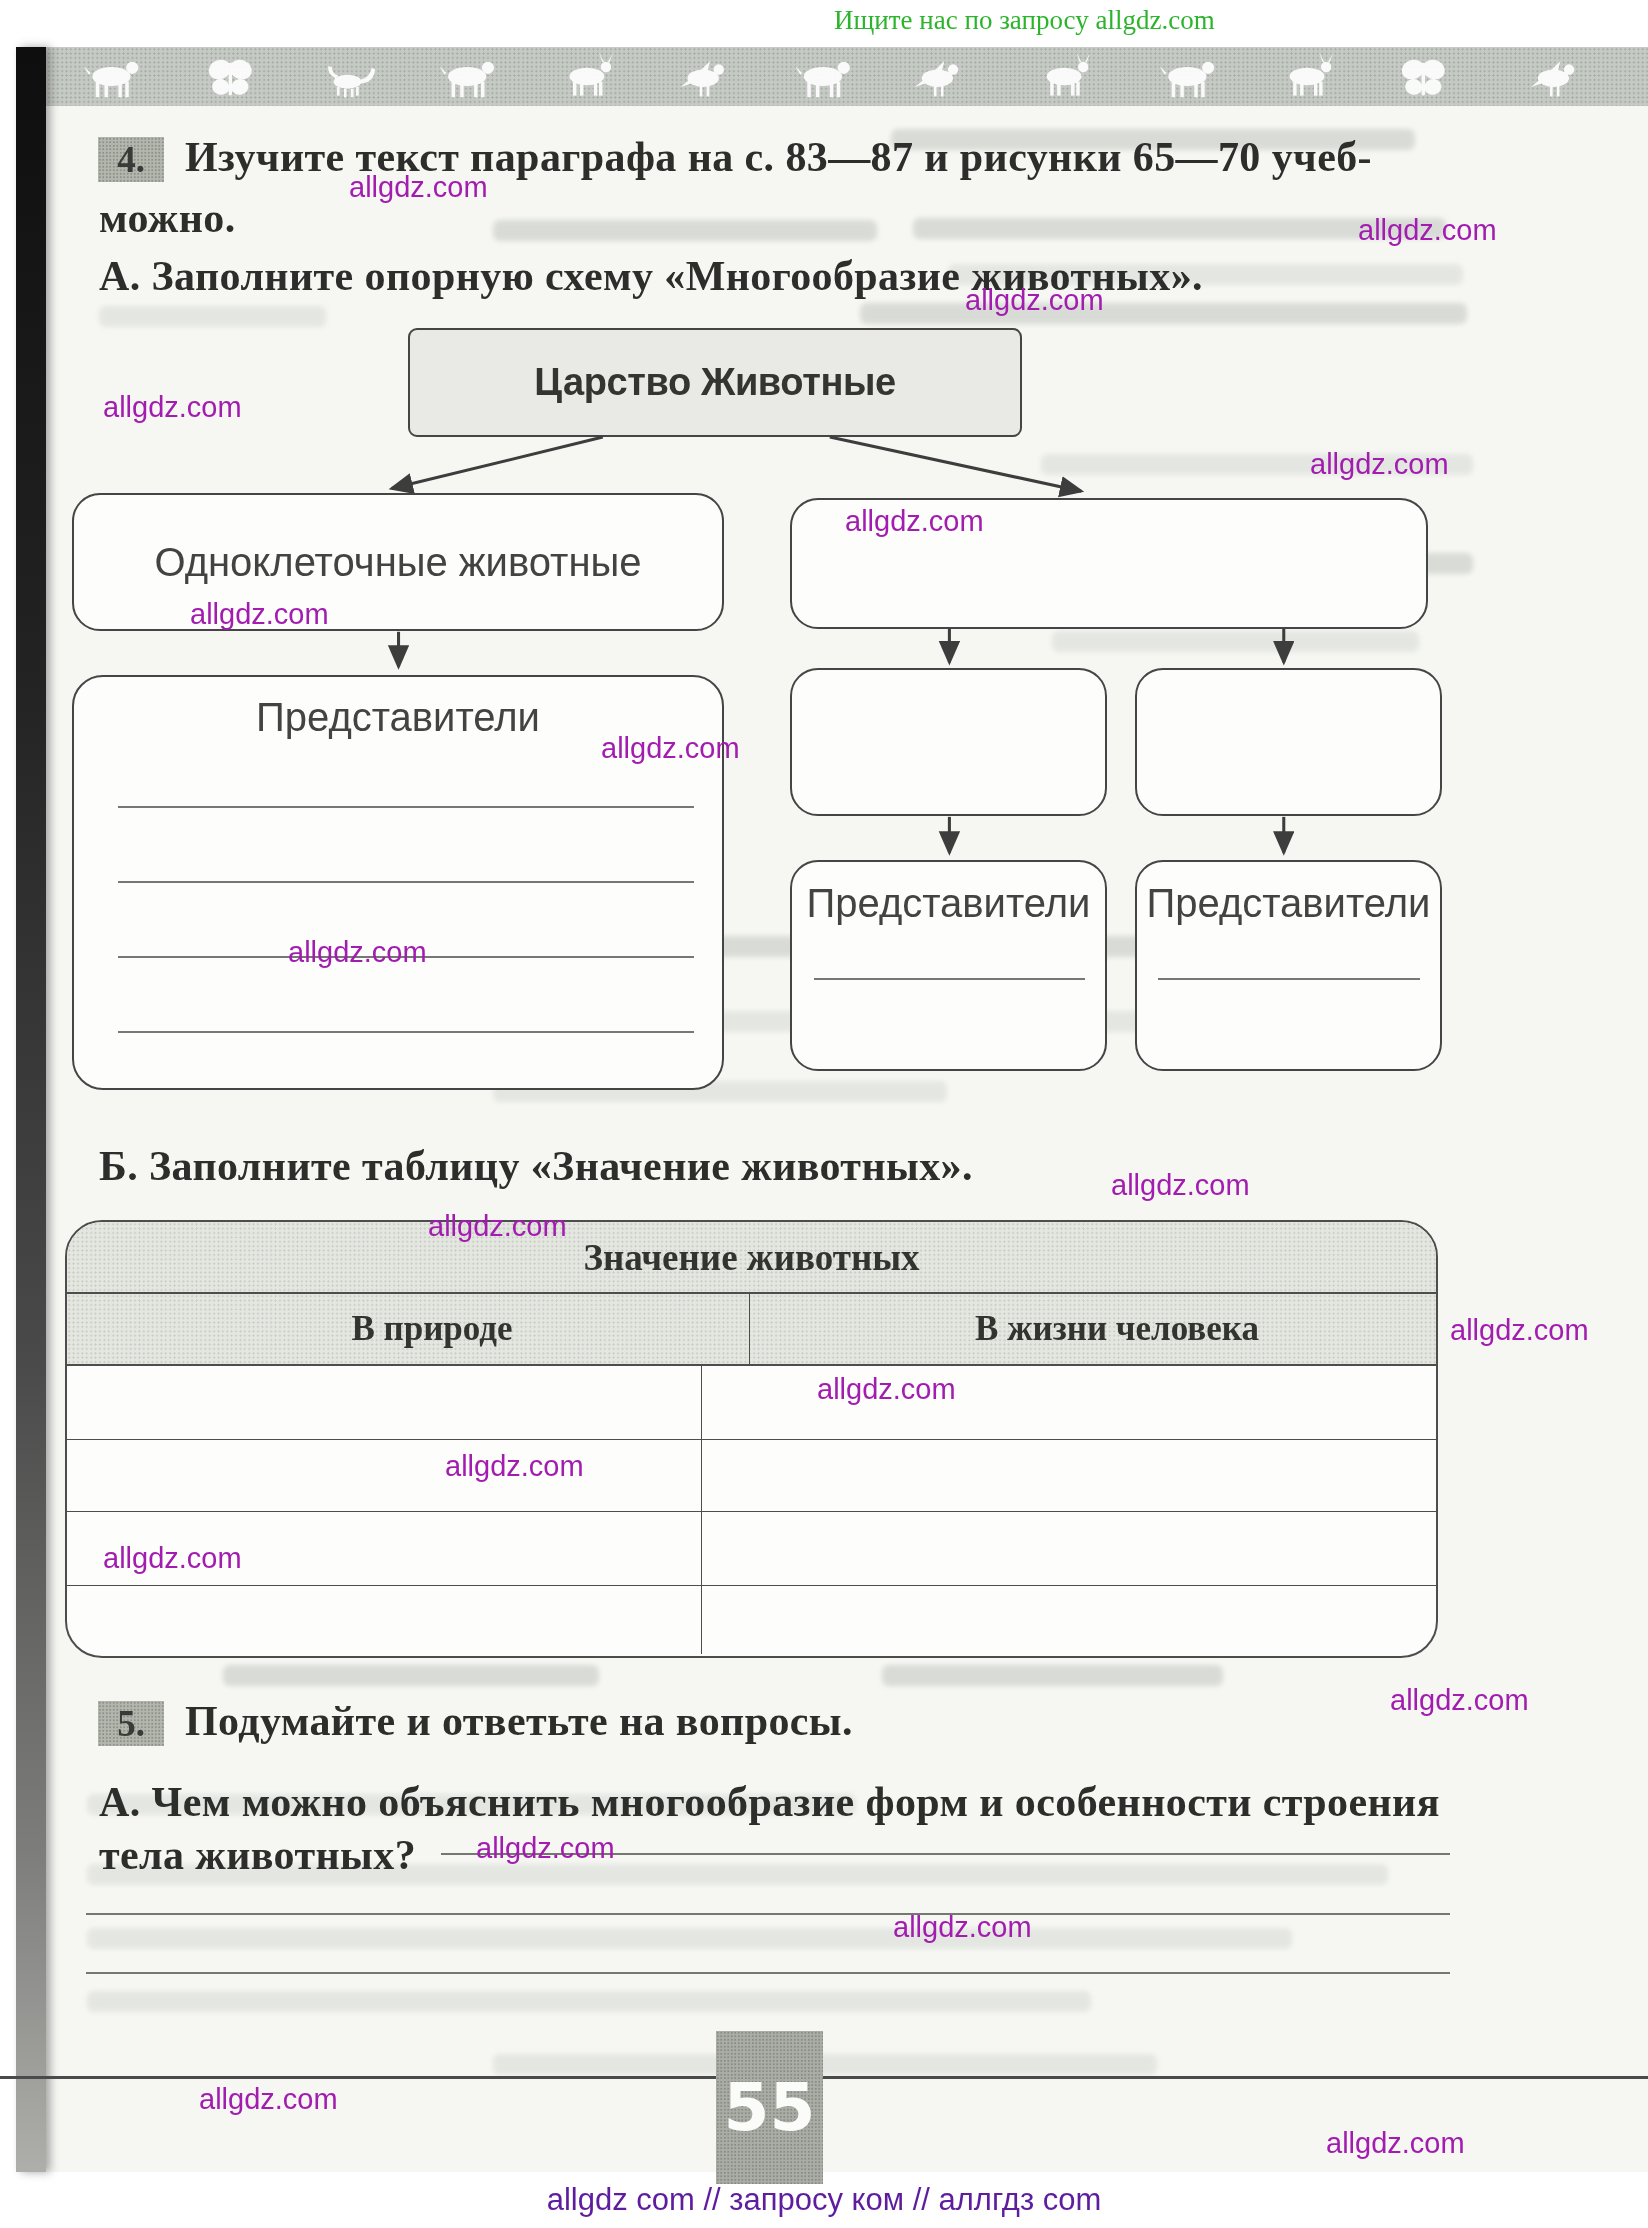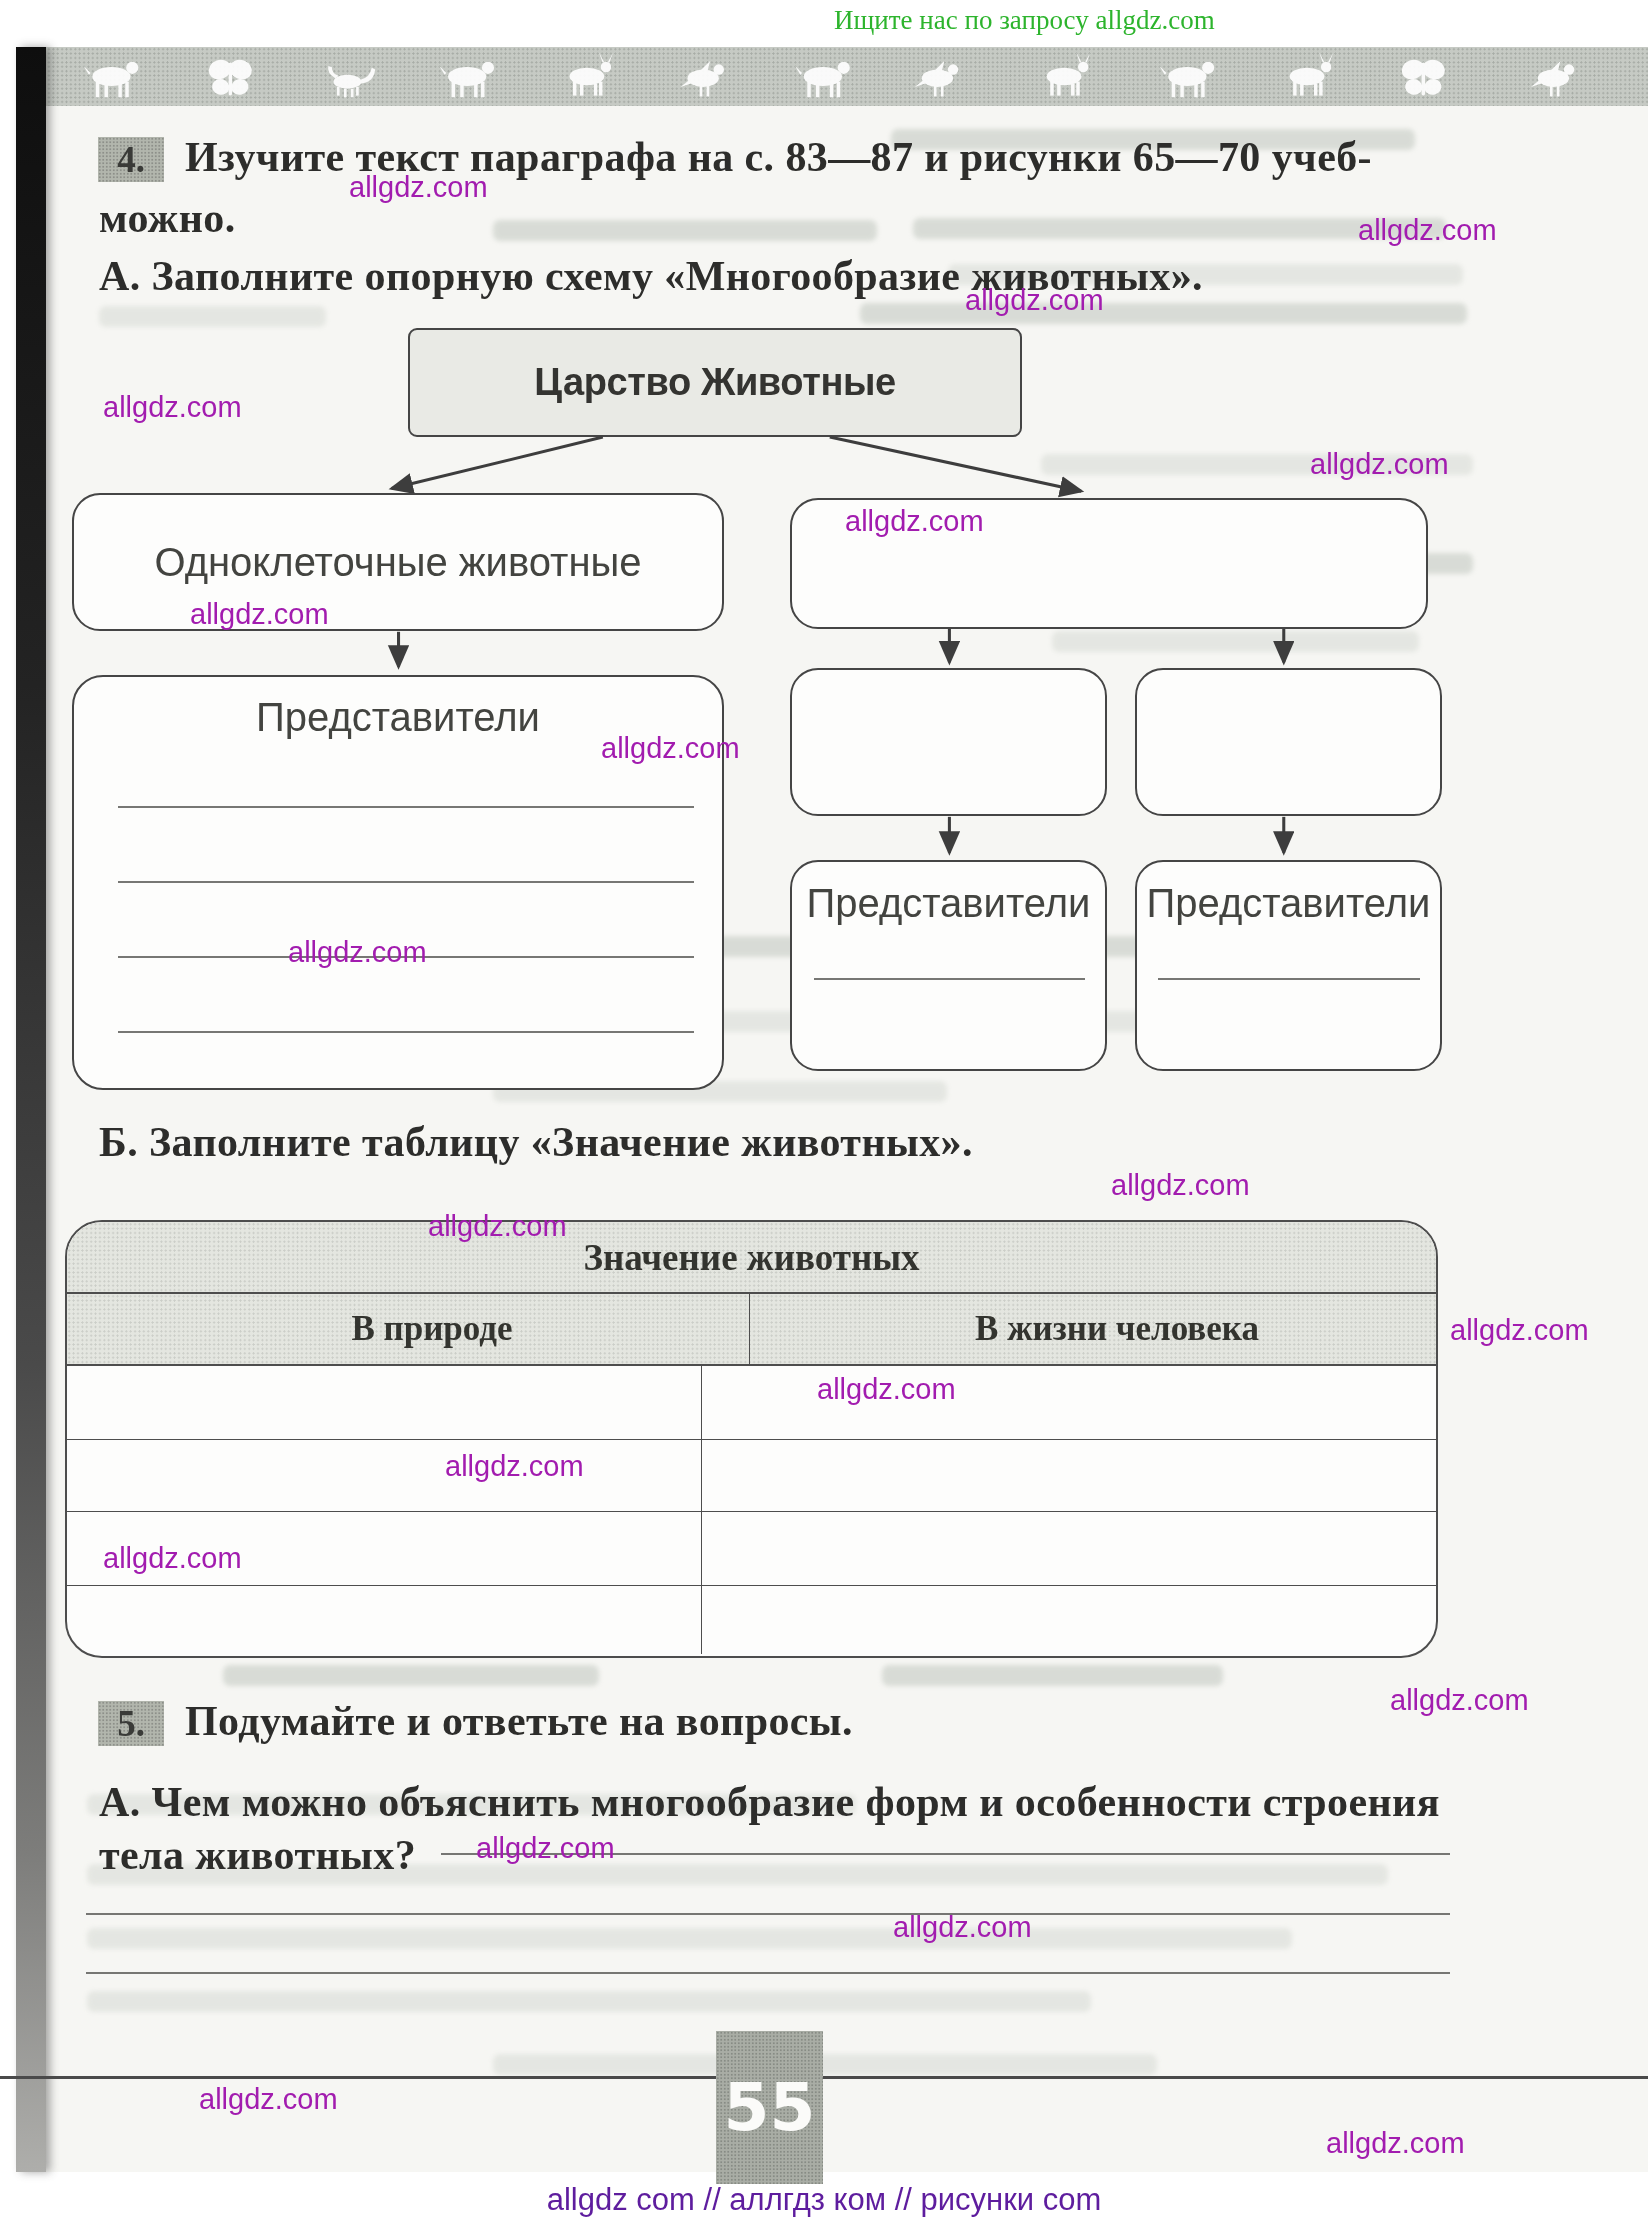--- a/index.html
+++ b/index.html
@@ -212,21 +212,21 @@
   <div class="sbox" style="left:790px;top:860px;width:317px;height:211px;box-sizing:border-box;">
     <span class="cap" style="margin-top:19px;">Представители</span>
   </div>
   <div class="wline" style="left:814px;top:978px;width:271px;"></div>
 
   <div class="sbox" style="left:1135px;top:860px;width:307px;height:211px;box-sizing:border-box;">
     <span class="cap" style="margin-top:19px;">Представители</span>
   </div>
   <div class="wline" style="left:1158px;top:978px;width:262px;"></div>
 
-  <div class="tline" style="left:99px;top:1118px;">Б. Заполните таблицу «Значение животных».</div>
+  <div class="tline" style="left:99px;top:1142px;">Б. Заполните таблицу «Значение животных».</div>
 
   <div class="imp-table">
     <div class="t-title">Значение животных</div>
     <div class="t-cols">
       <div class="cell left">В природе</div>
       <div class="cell right">В жизни человека</div>
     </div>
     <div class="t-row" style="height:74px;">
       <div class="cell left"></div>
       <div class="cell right"></div>
@@ -252,21 +252,21 @@
   <div class="tline" style="left:99px;top:1831px;">тела животных?</div>
 
   <div class="wline" style="left:441px;top:1853px;width:1009px;border-top-width:2.6px;"></div>
   <div class="wline" style="left:86px;top:1913px;width:1364px;border-top-width:2.6px;"></div>
   <div class="wline" style="left:86px;top:1972px;width:1364px;border-top-width:2.6px;"></div>
 
   <div class="footer-rule"></div>
   <div class="pagenum">
     <span>55</span>
   </div>
-  <div class="footer-promo">allgdz com  //  аллгдз ком  //  рисунки com</div>
+  <div class="footer-promo">allgdz com  //  запросу ком  //  аллгдз com</div>
 
   <span class="wm" style="left:349px;top:171px;">allgdz.com</span>
   <span class="wm" style="left:1358px;top:214px;">allgdz.com</span>
   <span class="wm" style="left:965px;top:284px;">allgdz.com</span>
   <span class="wm" style="left:103px;top:391px;">allgdz.com</span>
   <span class="wm" style="left:1310px;top:448px;">allgdz.com</span>
   <span class="wm" style="left:190px;top:598px;">allgdz.com</span>
   <span class="wm" style="left:845px;top:505px;">allgdz.com</span>
   <span class="wm" style="left:601px;top:732px;">allgdz.com</span>
   <span class="wm" style="left:288px;top:936px;">allgdz.com</span>

